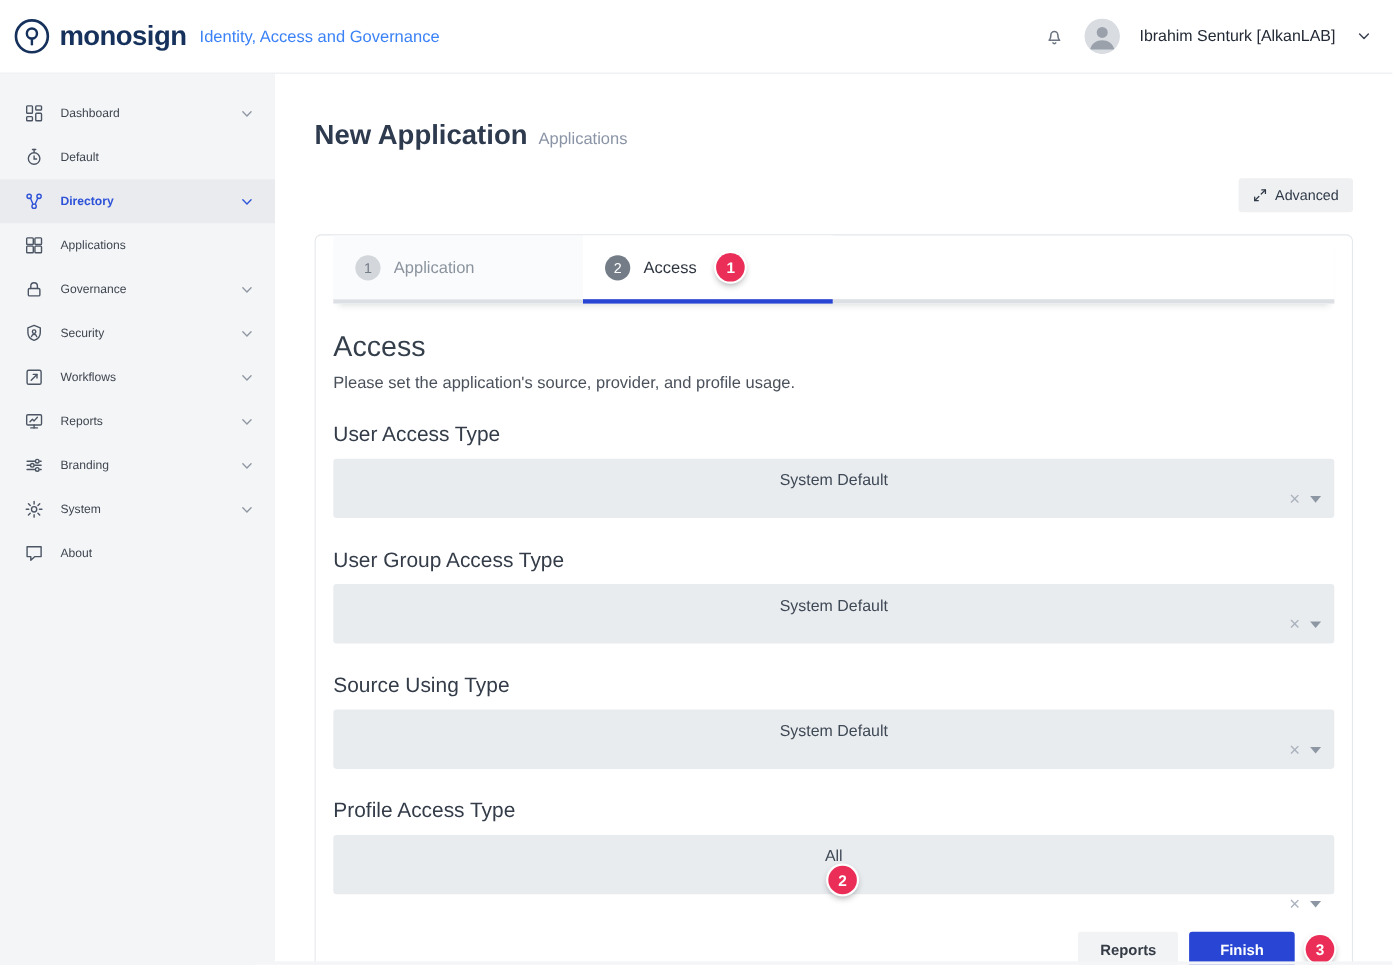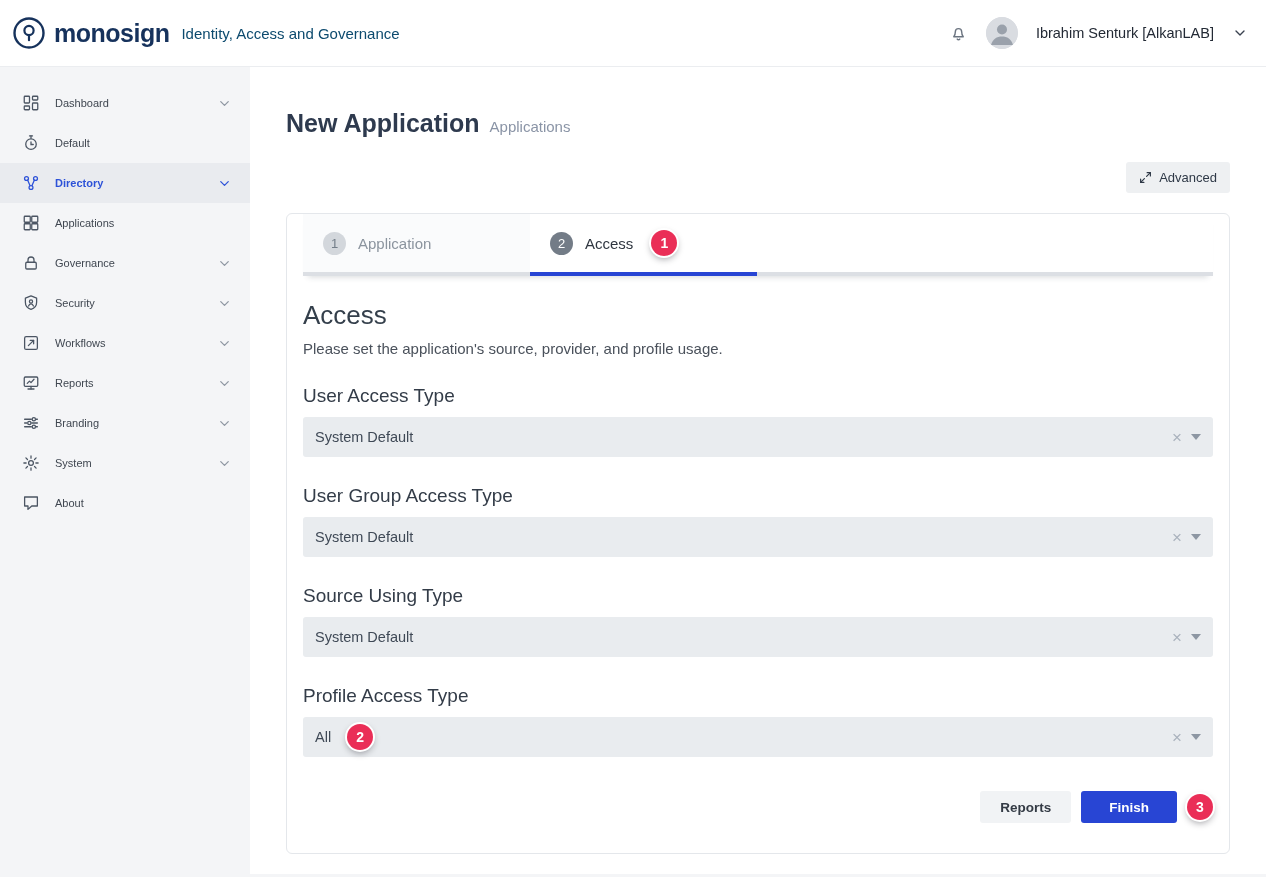--- a/index.html
+++ b/index.html
@@ -4,21 +4,21 @@
 <style>
   * { margin:0; padding:0; box-sizing:border-box; }
   html,body { width:1266px; height:877px; overflow:hidden; background:#fff;
     font-family:"Liberation Sans", sans-serif; color:#2f3640; }
 
   
   .topbar { height:67px; background:#fff; border-bottom:1px solid #ebedf0;
     display:flex; align-items:center; padding:0 18px 0 12px; position:relative; z-index:3; }
   .brand { display:flex; align-items:center; gap:8px; cursor:pointer; }
   .brand-text { font-size:25px; font-weight:700; color:#16325c; letter-spacing:-0.5px; }
-  .tagline { font-size:15px; color:#0c4a6e; margin-left:12px; }
+  .tagline { font-size:15px; color:#3b82f6; margin-left:12px; }
   .topbar-right { margin-left:auto; display:flex; align-items:center; gap:18px; }
   .icon-btn { background:none; border:none; cursor:pointer; color:#6b7480; display:flex; }
   .avatar { width:32px; height:32px; border-radius:50%; background:#d9dcе1; background:#d9dce1;
     display:flex; align-items:center; justify-content:center; overflow:hidden; }
   .user-name { font-size:14.5px; color:#232a35; }
   .chev-down { color:#3a4250; display:flex; }
 
   
   .layout { display:flex; height:821px; }
   .sidebar { width:250px; background:#f4f5f7; padding-top:16px; flex:0 0 250px; }
@@ -55,22 +55,22 @@
   .tab.active .step-num { background:#737c87; color:#fff; }
   .tab-label { font-size:15px; color:#8b949e; }
   .tab.active .tab-label { color:#2f3640; }
 
   .card-body { padding:0 16px; }
   .section-heading { margin-top:24px; font-size:26px; font-weight:500; color:#343f4b; }
   .section-desc { margin-top:9px; font-size:15px; color:#4a515b; }
 
   .field { margin-top:28px; }
   .field-label { font-size:19px; color:#333c48; margin-bottom:10px; }
-  .select-box { height:40px; background:#e9ecef; border-radius:3px; display:flex;
-    align-items:center; padding:12px 12px; cursor:pointer; }
+  .select-box { height:54px; background:#e9ecef; border-radius:3px; display:flex;
+    align-items:center; padding:12px 12px; cursor:pointer;flex-direction:column; }
   .select-value { font-size:14.5px; color:#3f4956; }
   .select-right { margin-left:auto; display:flex; align-items:center; gap:9px; }
   .clear-x { font-size:17px; color:#aab2bd; line-height:1; cursor:pointer; }
   .caret { width:0; height:0; border-left:5px solid transparent; border-right:5px solid transparent;
     border-top:6px solid #8d97a3; cursor:pointer; }
 
   .annot-badge { width:26px; height:26px; border-radius:50%; background:#ea2e57; color:#fff;
     font-size:14px; font-weight:700; display:inline-flex; align-items:center; justify-content:center;
     box-shadow:0 0 0 2px #fff, 0 3px 7px rgba(20,20,30,.4); flex:0 0 26px; }
   .tab .annot-badge { margin-left:18px; }

